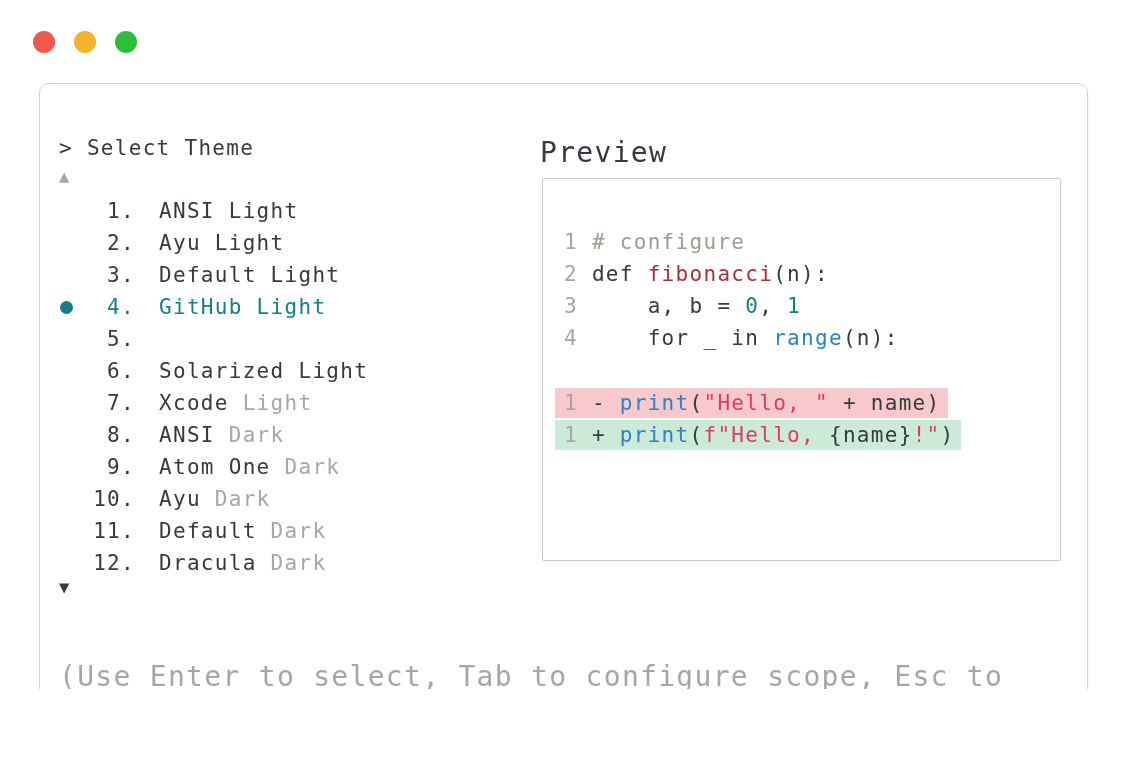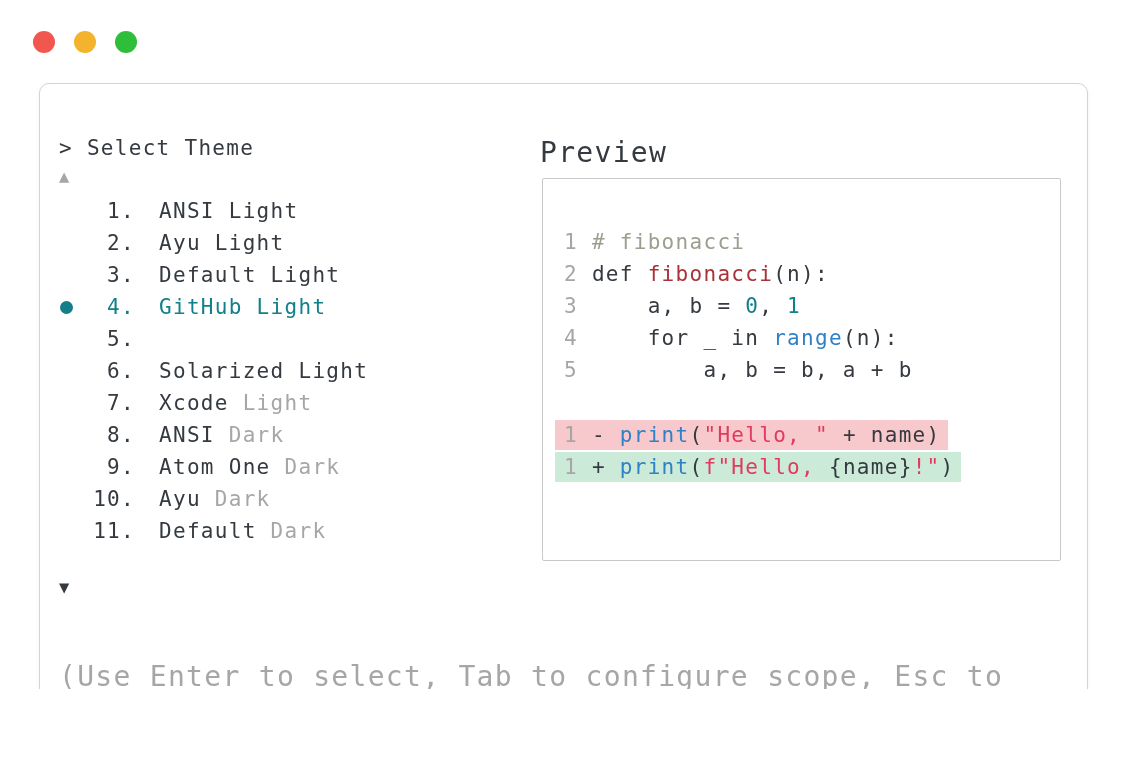--- a/index.html
+++ b/index.html
@@ -74,33 +74,33 @@
         <div class="theme-row"><span class="marker"></span><span class="num"> 2.</span><span class="name">Ayu <span class="variant">Light</span></span></div>
         <div class="theme-row"><span class="marker"></span><span class="num"> 3.</span><span class="name">Default <span class="variant">Light</span></span></div>
         <div class="theme-row selected"><span class="marker"><span class="bullet"></span></span><span class="num"> 4.</span><span class="name">GitHub <span class="variant">Light</span></span></div>
         <div class="theme-row"><span class="marker"></span><span class="num"> 5.</span></div>
         <div class="theme-row"><span class="marker"></span><span class="num"> 6.</span><span class="name">Solarized <span class="variant">Light</span></span></div>
         <div class="theme-row"><span class="marker"></span><span class="num"> 7.</span><span class="name">Xcode <span class="variant muted">Light</span></span></div>
         <div class="theme-row"><span class="marker"></span><span class="num"> 8.</span><span class="name">ANSI <span class="variant muted">Dark</span></span></div>
         <div class="theme-row"><span class="marker"></span><span class="num"> 9.</span><span class="name">Atom One <span class="variant muted">Dark</span></span></div>
         <div class="theme-row"><span class="marker"></span><span class="num">10.</span><span class="name">Ayu <span class="variant muted">Dark</span></span></div>
         <div class="theme-row"><span class="marker"></span><span class="num">11.</span><span class="name">Default <span class="variant muted">Dark</span></span></div>
+        <div class="theme-row"><span class="marker"></span><span class="num">12.</span><span class="name">Dracula <span class="variant muted">Dark</span></span></div>
       </div>
 
     <div class="scroll-down">▼</div>
 
     <div class="footer-hint">(Use Enter to select, Tab to configure scope, Esc to close)</div>
 
     <div class="preview-box">
       <div class="code" id="code">
-          <div class="code-row"><span class="lnum">1 </span><span class="c-comment"># fibonacci</span></div>
+          <div class="code-row"><span class="lnum">1 </span><span class="c-comment"># configure</span></div>
           <div class="code-row"><span class="lnum">2 </span><span class="c-text">def </span><span class="c-func">fibonacci</span><span class="c-text">(n):</span></div>
           <div class="code-row"><span class="lnum">3 </span><span class="c-text">    a, b = </span><span class="c-num">0</span><span class="c-text">, </span><span class="c-num">1</span></div>
           <div class="code-row"><span class="lnum">4 </span><span class="c-text">    for _ in </span><span class="c-call">range</span><span class="c-text">(n):</span></div>
-          <div class="code-row"><span class="lnum">5 </span><span class="c-text">        a, b = b, a + b</span></div>
           <div class="code-row"></div>
           <div class="code-row"><span class="hl removed"><span class="lnum">1 </span><span class="c-text">- </span><span class="c-call">print</span><span class="c-text">(</span><span class="c-str">"Hello, "</span><span class="c-text"> + name)</span></span></div>
           <div class="code-row"><span class="hl added"><span class="lnum">1 </span><span class="c-text">+ </span><span class="c-call">print</span><span class="c-text">(</span><span class="c-str">f"Hello, </span><span class="c-text">{name}</span><span class="c-str">!"</span><span class="c-text">)</span></span></div>
         </div>
     </div>
 
   </div>
 </div>
 
 </body></html>

